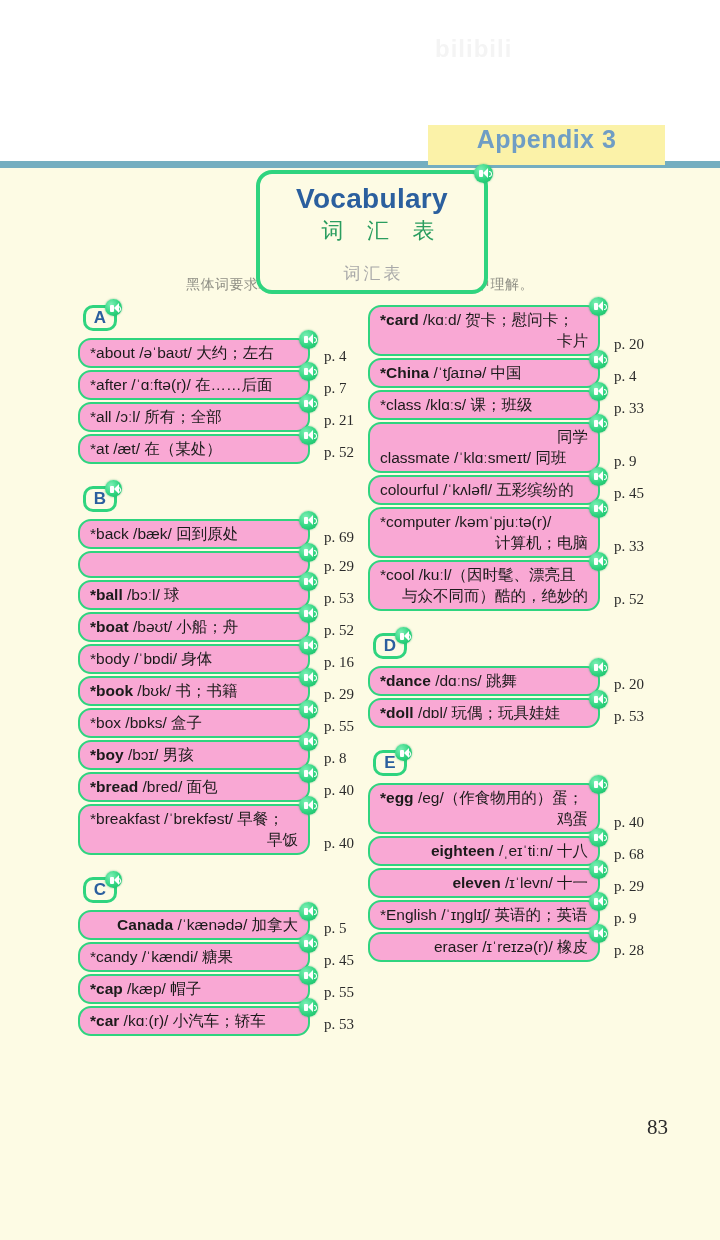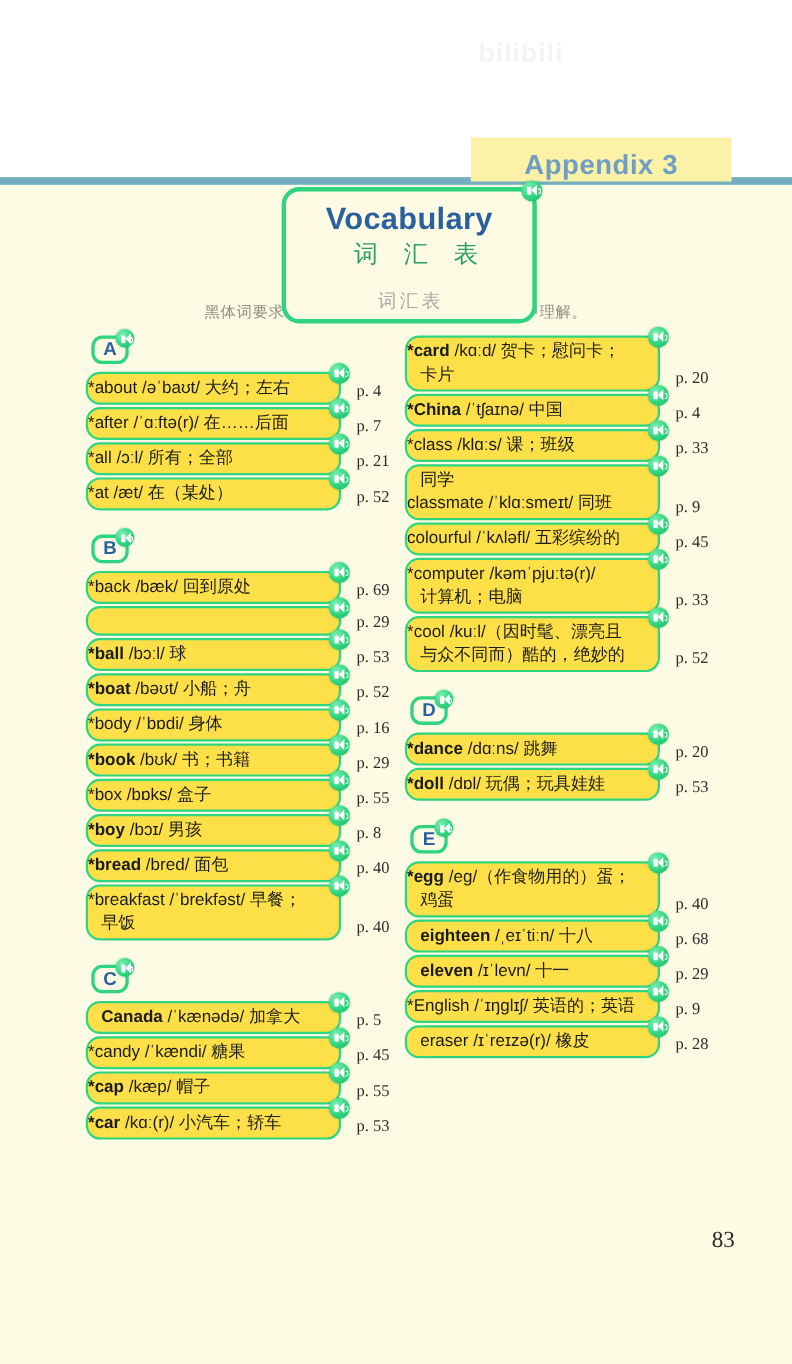--- a/index.html
+++ b/index.html
@@ -36,21 +36,21 @@
   }
 
   
   #appendix-banner {
     position: absolute;
     left: 428px; top: 125px;
     width: 237px; height: 40px;
     background: #fbf2a8;
     z-index: 5;
     display: flex;
-    align-items: flex-end;
+    align-items: flex-start;
     justify-content: center;
   }
   #appendix-banner .txt {
     color: #6f9dc4;
     font-weight: bold;
     font-size: 25px;
     letter-spacing: .5px;
     font-family: "Liberation Sans", sans-serif;
   }
 
@@ -158,36 +158,36 @@
   .entry {
     position: relative;
     display: flex;
     align-items: flex-end;
     margin-bottom: 2px;
   }
   .card {
     position: relative;
     border: 2.5px solid #2fd47f;
     border-radius: 13px;
-    background: #fde047;
-    padding: 2px 10px 3px 0;
+    background: #f9a8d4;
+    padding: 2px 10px 3px 10px;
     width: 232px;
     min-height: 27px;
     display: flex;
     flex-direction: column;
     justify-content: center;
   }
   .card-line {
     color: #1b1b1b;
     font-size: 15.5px;
     line-height: 21px;
     white-space: nowrap;
     font-family: "Liberation Sans", sans-serif;
   }
-  .card-line.indent { padding-left: 12px; }
+  .card-line.indent { padding-left: 12px; text-align: right; }
   .card-line .bold { font-weight: bold; }
 
   .pagenum {
     font-family: "Liberation Serif", serif;
     font-size: 15px;
     color: #2b2b2b;
     margin-left: 14px;
     padding-bottom: 3px;
     white-space: nowrap;
   }

